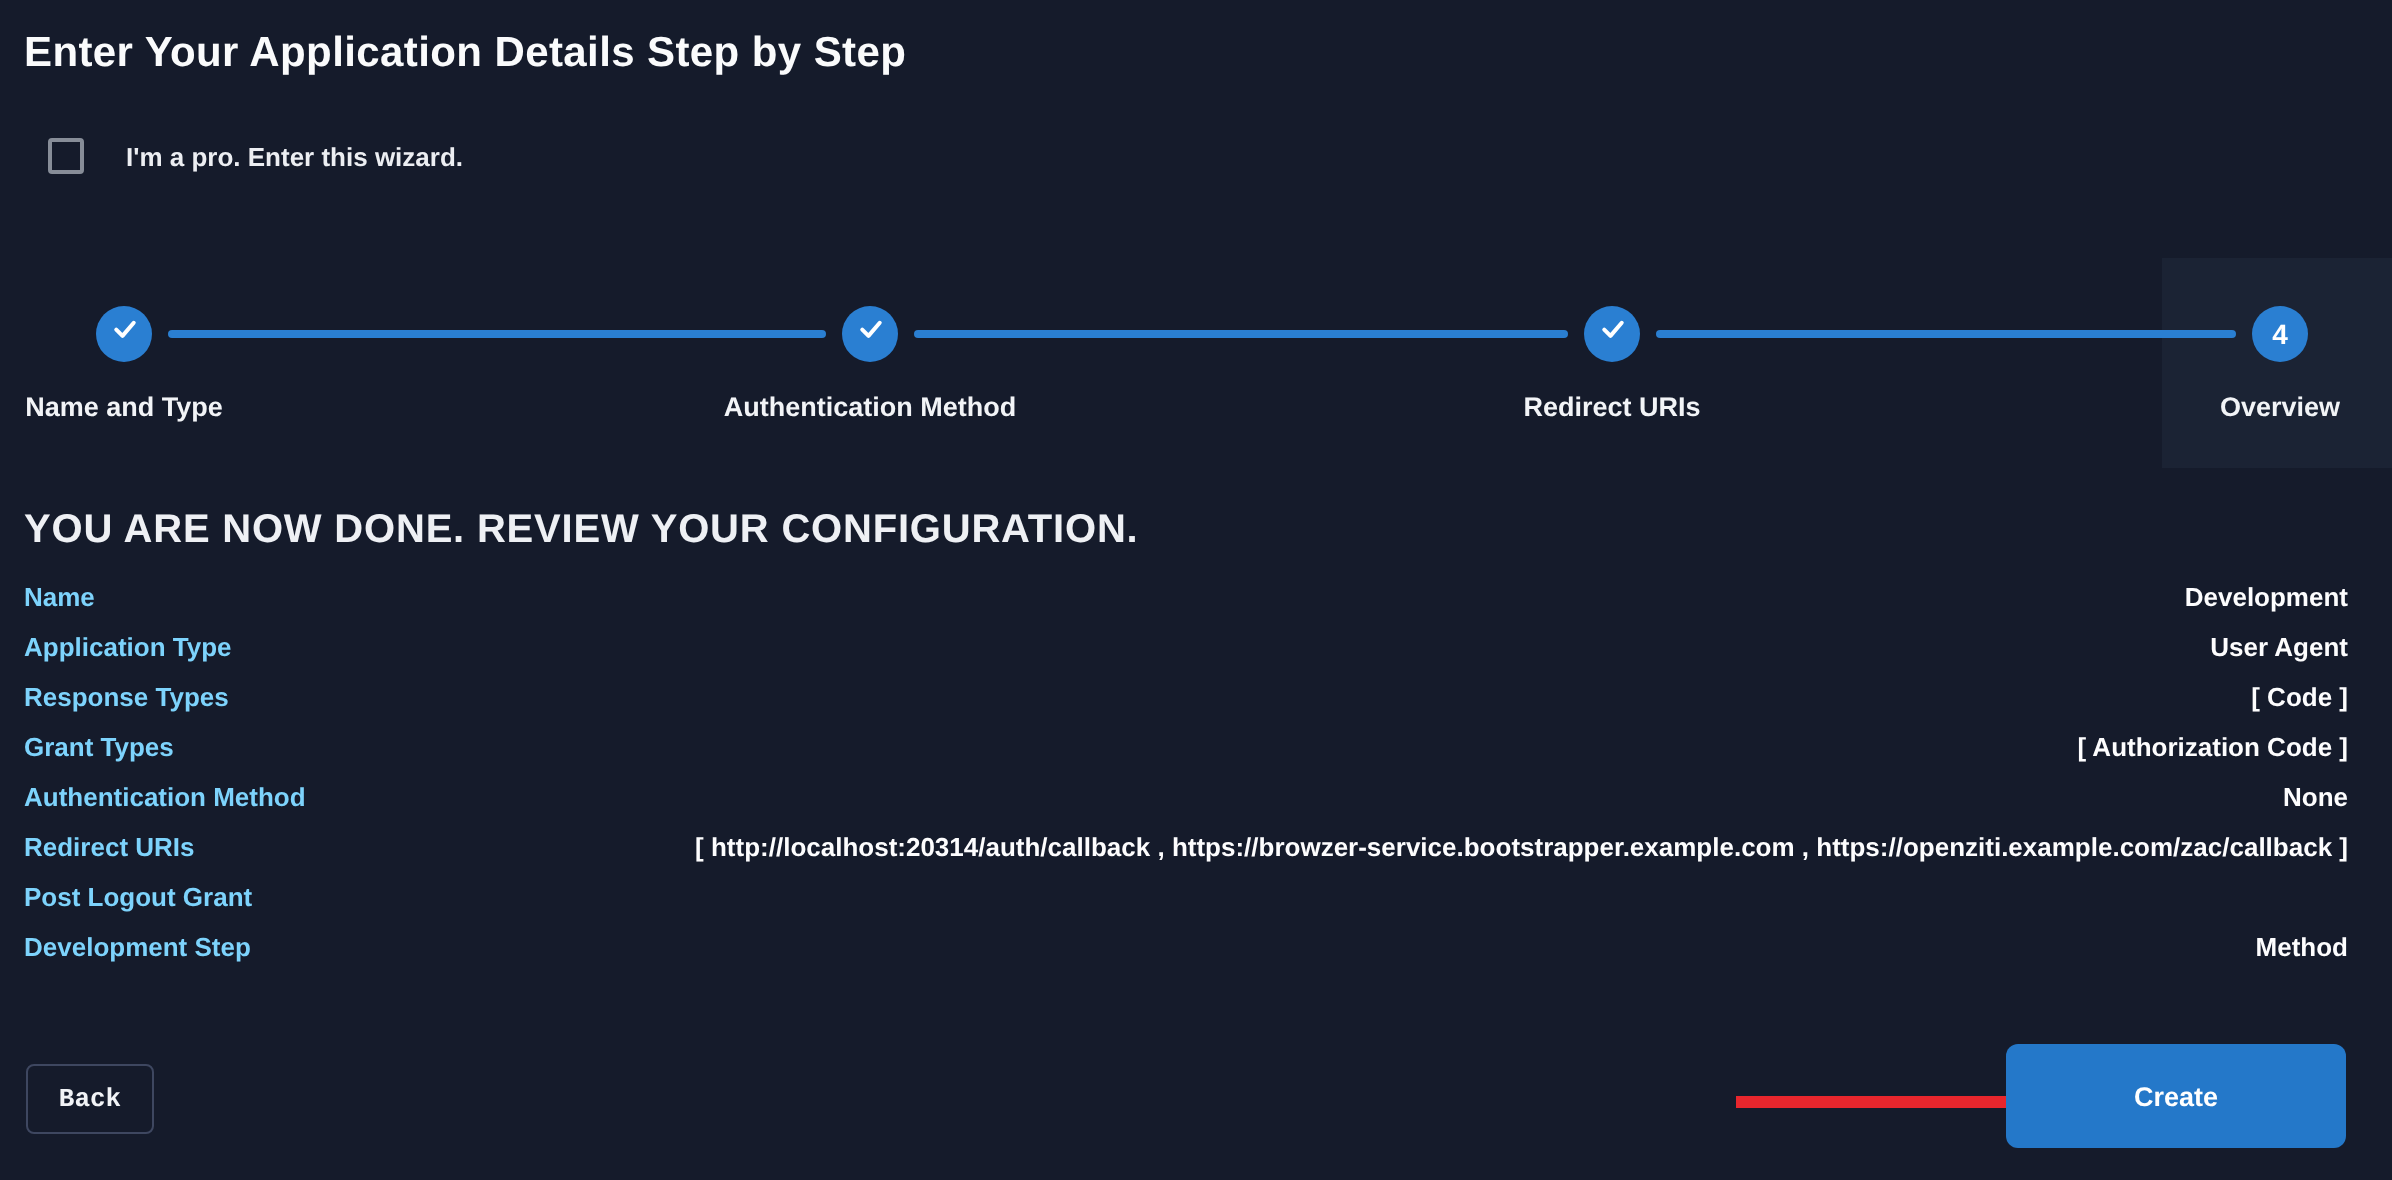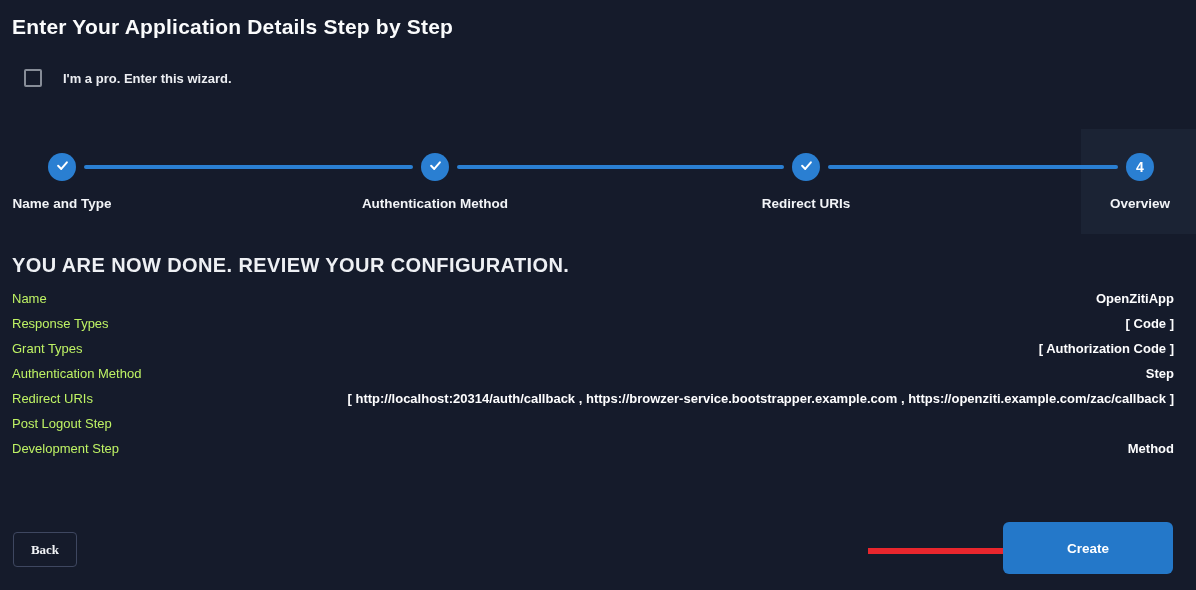--- a/index.html
+++ b/index.html
@@ -57,27 +57,27 @@
   .review-heading{
     position:absolute;left:12px;top:254px;
     font-size:20px;font-weight:bold;color:#eef0f4;letter-spacing:.4px;
   }
   .review-rows{position:absolute;left:0;top:286px;width:1196px;}
   .review-row{
     position:relative;height:25px;line-height:25px;
     display:flex;justify-content:space-between;align-items:center;
     padding:0 22px 0 12px;
   }
-  .row-label{font-size:13px;font-weight:normal;color:#bef264;white-space:nowrap;}
+  .row-label{font-size:13px;font-weight:bold;color:#7dd3fc;white-space:nowrap;}
   .row-value{font-size:13px;font-weight:bold;color:#fdfdfe;white-space:nowrap;text-align:right;}
   
   .back-button{
     position:absolute;left:13px;top:532px;width:64px;height:35px;
     background:transparent;border:1px solid #3e4760;border-radius:4px;
-    color:#f2f4f7;font-family:Liberation Serif, serif;font-size:13px;font-weight:bold;cursor:pointer;
+    color:#f2f4f7;font-family:Liberation Mono, monospace;font-size:13px;font-weight:bold;cursor:pointer;
   }
   .create-button{
     position:absolute;left:1003px;top:522px;width:170px;height:52px;
     background:var(--button-blue,#2478c9);border:none;border-radius:6px;
     color:#fff;font-family:inherit;font-size:13.5px;font-weight:bold;cursor:pointer;
   }
   .red-arrow{position:absolute;left:868px;top:536px;width:184px;height:30px;pointer-events:none;}
   .red-arrow .shaft{
     position:absolute;left:0;top:12px;width:152px;height:6px;
     background:var(--arrow-red,#e8262d);
@@ -136,40 +136,44 @@
     <div class="step-label l2">Authentication Method</div>
     <div class="step-label l3">Redirect URIs</div>
     <div class="step-label l4">Overview</div>
   </div>
 
   <h2 class="review-heading">YOU ARE NOW DONE. REVIEW YOUR CONFIGURATION.</h2>
 
   <div class="review-rows">
     <div class="review-row">
       <span class="row-label">Name</span>
-      <span class="row-value">OpenZitiApp</span>
+      <span class="row-value">Development</span>
+    </div>
+    <div class="review-row">
+      <span class="row-label">Application Type</span>
+      <span class="row-value">User Agent</span>
     </div>
     <div class="review-row">
       <span class="row-label">Response Types</span>
       <span class="row-value">[ Code ]</span>
     </div>
     <div class="review-row">
       <span class="row-label">Grant Types</span>
       <span class="row-value">[ Authorization Code ]</span>
     </div>
     <div class="review-row">
       <span class="row-label">Authentication Method</span>
-      <span class="row-value">Step</span>
+      <span class="row-value">None</span>
     </div>
     <div class="review-row">
       <span class="row-label">Redirect URIs</span>
       <span class="row-value">[ http://localhost:20314/auth/callback , https://browzer-service.bootstrapper.example.com , https://openziti.example.com/zac/callback ]</span>
     </div>
     <div class="review-row">
-      <span class="row-label">Post Logout Step</span>
+      <span class="row-label">Post Logout Grant</span>
       <span class="row-value"></span>
     </div>
     <div class="review-row">
       <span class="row-label">Development Step</span>
       <span class="row-value">Method</span>
     </div>
   </div>
 
   <button class="back-button">Back</button>
 

